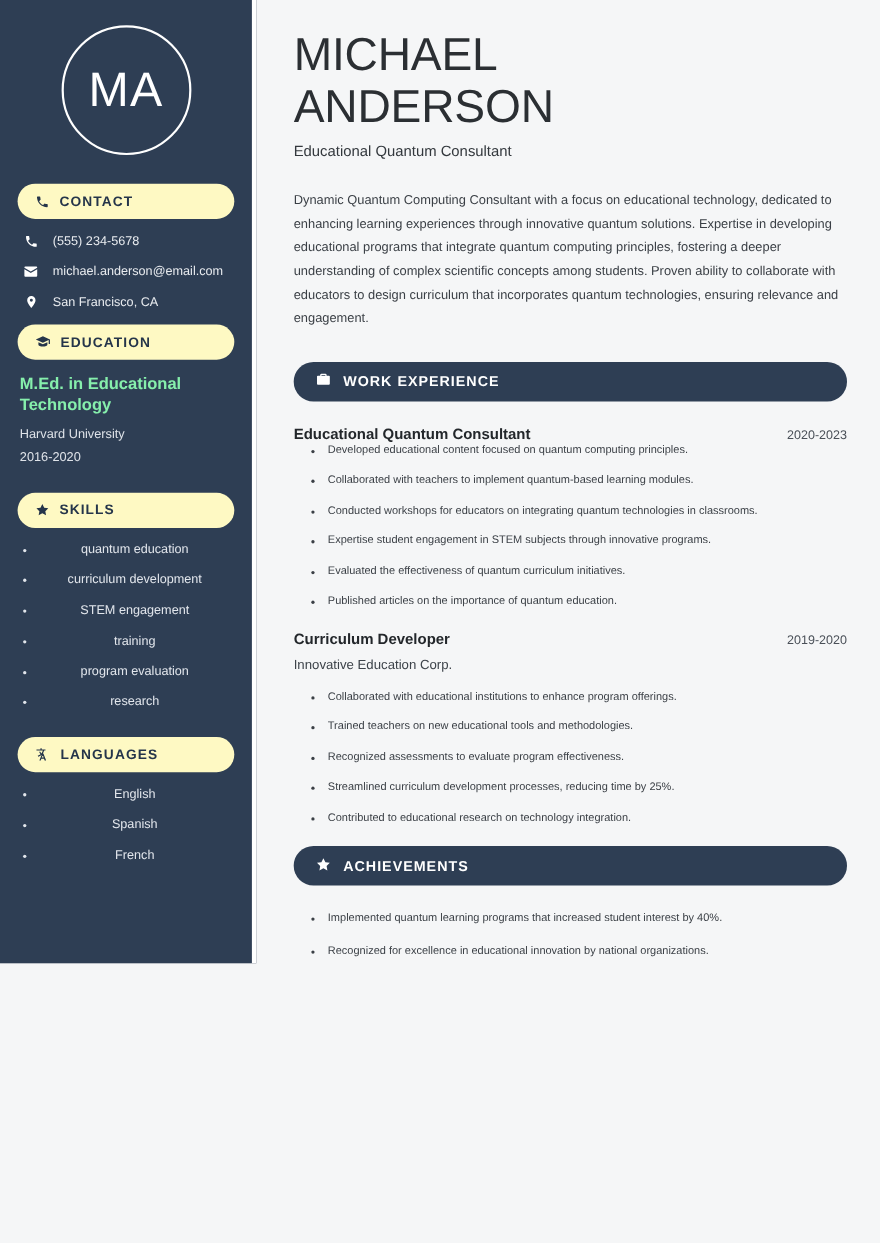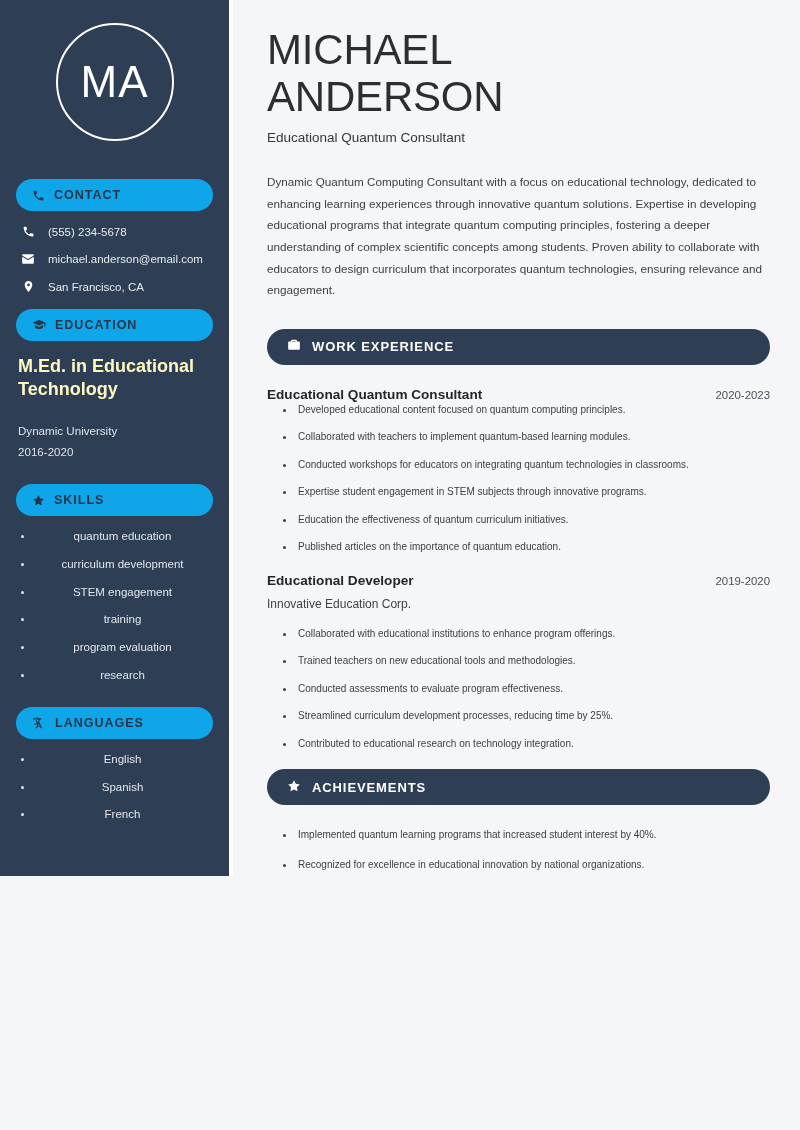--- a/index.html
+++ b/index.html
@@ -44,29 +44,29 @@
     align-items: center;
     justify-content: center;
     color: #ffffff;
     font-size: 44px;
     font-weight: 400;
     letter-spacing: 1px;
     line-height: 1;
   }
 
   .side-chip {
-    background: #0ea5e9;
+    background: #fef9c3;
     color: #25354a;
     border-radius: 999px;
     height: 32px;
     display: flex;
     align-items: center;
     gap: 9px;
     padding: 16px 16px;
-    margin: 16px 0 14px 0;
+    margin: 4px 0 14px 0;
     font-size: 12.5px;
     font-weight: bold;
     letter-spacing: 1.0px;
   }
   .side-chip svg { display:block; }
   .chip-label { line-height: 1; }
 
   .contact-list { margin-bottom: 12px; }
   .contact-row {
     display: flex;
@@ -79,24 +79,24 @@
   }
   .contact-row .ic {
     width: 16px;
     display: flex;
     justify-content: center;
     flex: 0 0 16px;
   }
 
   .edu-block { padding: 0 2px; margin-bottom: 26px; }
   .edu-degree {
-    font-size: 18px;
+    font-size: 15px;
     font-weight: bold;
-    color: #fef9c3;
-    margin-bottom: 24px;
+    color: #86efac;
+    margin-bottom: 9px;
     line-height: 1.25;
   }
   .edu-school {
     font-size: 11.6px;
     color: #dfe3e9;
     margin-bottom: 8px;
   }
   .edu-years {
     font-size: 11.6px;
     color: #dfe3e9;
@@ -262,21 +262,21 @@
       <span>
         <svg width="14" height="14" viewBox="0 0 24 24" fill="#25354a">
             <path d="M12 3 1 8l11 5 9-4.1V15h2V8L12 3zM5 12.2V16c0 1.7 3.1 3 7 3s7-1.3 7-3v-3.8l-7 3.2-7-3.2z"></path>
           </svg>
       </span>
       <span class="chip-label">EDUCATION</span>
     </div>
 
     <div class="edu-block">
       <div class="edu-degree">M.Ed. in Educational Technology</div>
-      <div class="edu-school">Dynamic University</div>
+      <div class="edu-school">Harvard University</div>
       <div class="edu-years">2016-2020</div>
     </div>
 
     <div class="side-chip">
       <span>
         <svg width="13" height="13" viewBox="0 0 24 24" fill="#25354a">
             <path d="m12 2 3.1 6.3 6.9 1-5 4.9 1.2 6.9-6.2-3.3-6.2 3.3L7 14.2l-5-4.9 6.9-1L12 2z"></path>
           </svg>
       </span>
       <span class="chip-label">SKILLS</span>
@@ -330,35 +330,35 @@
     <div class="job">
       <div class="job-head">
         <div class="job-role">Educational Quantum Consultant</div>
         <div class="job-dates">2020-2023</div>
       </div>
       <ul class="bullets">
         <li>Developed educational content focused on quantum computing principles.</li>
         <li>Collaborated with teachers to implement quantum-based learning modules.</li>
         <li>Conducted workshops for educators on integrating quantum technologies in classrooms.</li>
         <li>Expertise student engagement in STEM subjects through innovative programs.</li>
-        <li>Education the effectiveness of quantum curriculum initiatives.</li>
+        <li>Evaluated the effectiveness of quantum curriculum initiatives.</li>
         <li>Published articles on the importance of quantum education.</li>
       </ul>
     </div>
 
     <div class="job">
       <div class="job-head">
-        <div class="job-role">Educational Developer</div>
+        <div class="job-role">Curriculum Developer</div>
         <div class="job-dates">2019-2020</div>
       </div>
       <div class="job-company">Innovative Education Corp.</div>
       <ul class="bullets">
         <li>Collaborated with educational institutions to enhance program offerings.</li>
         <li>Trained teachers on new educational tools and methodologies.</li>
-        <li>Conducted assessments to evaluate program effectiveness.</li>
+        <li>Recognized assessments to evaluate program effectiveness.</li>
         <li>Streamlined curriculum development processes, reducing time by 25%.</li>
         <li>Contributed to educational research on technology integration.</li>
       </ul>
     </div>
 
     <div class="sec-banner">
       <span>
         <svg width="14" height="14" viewBox="0 0 24 24" fill="#ffffff">
             <path d="m12 2 3.1 6.3 6.9 1-5 4.9 1.2 6.9-6.2-3.3-6.2 3.3L7 14.2l-5-4.9 6.9-1L12 2z"></path>
           </svg>

